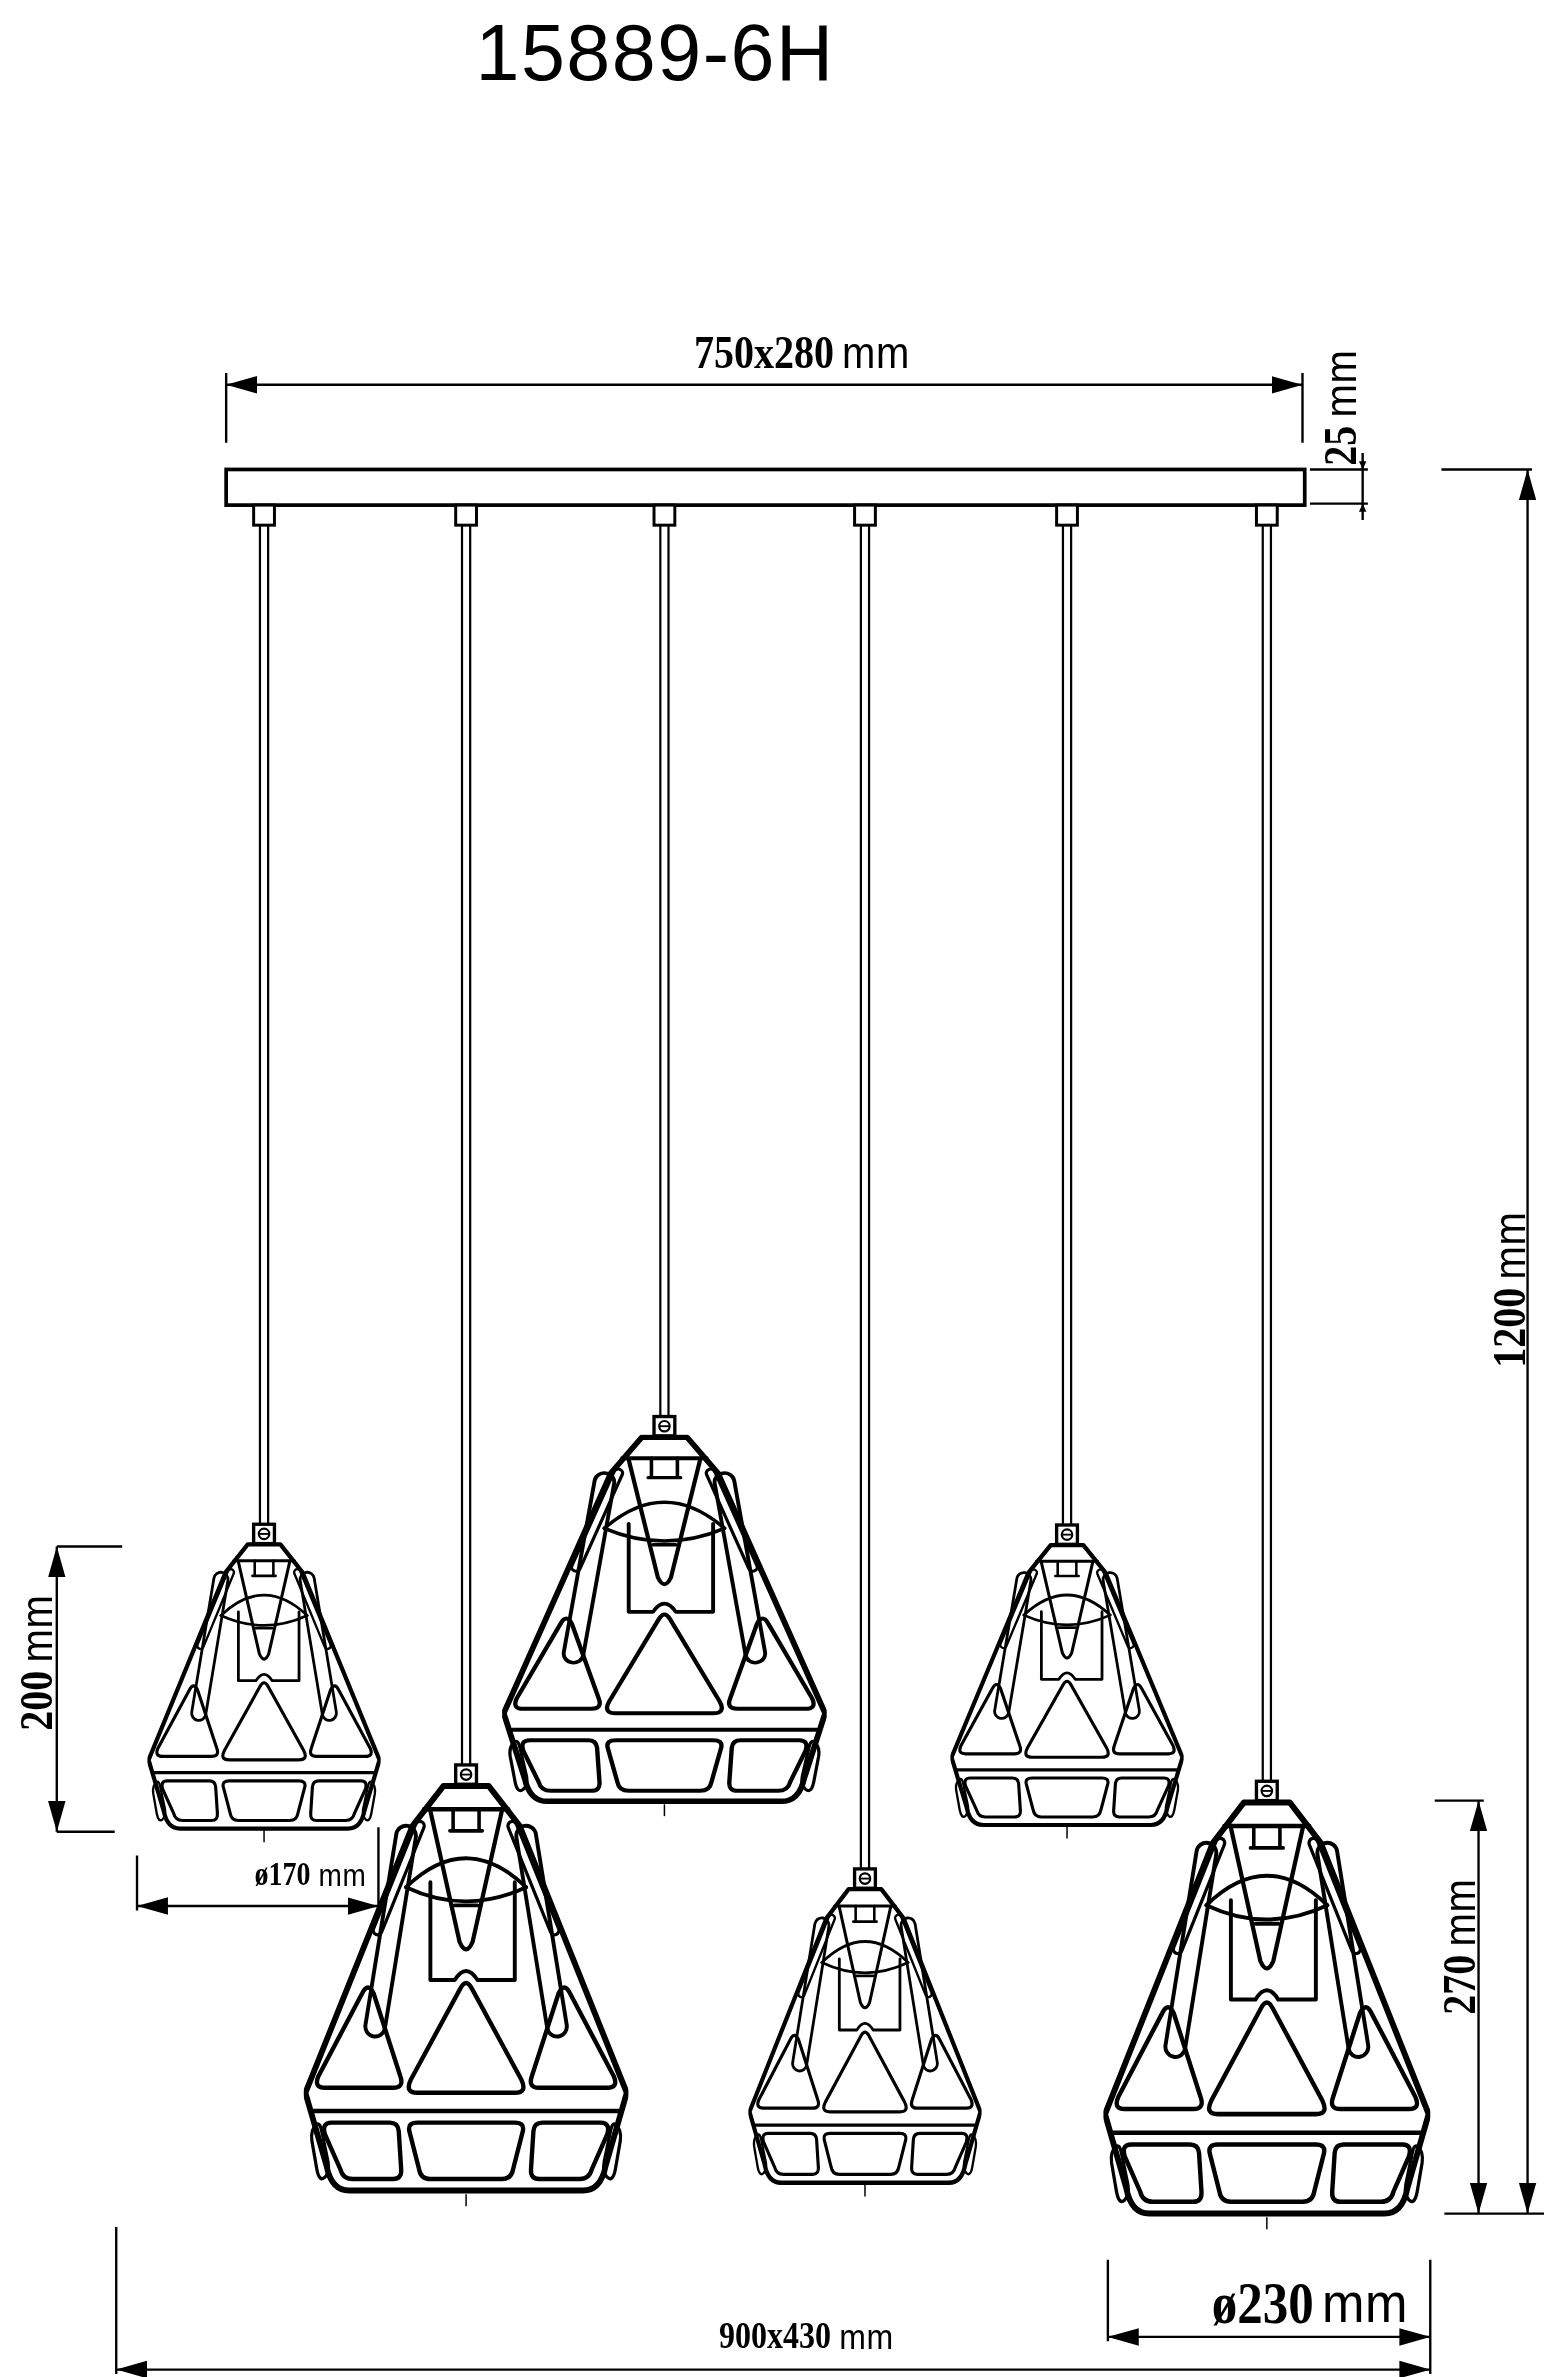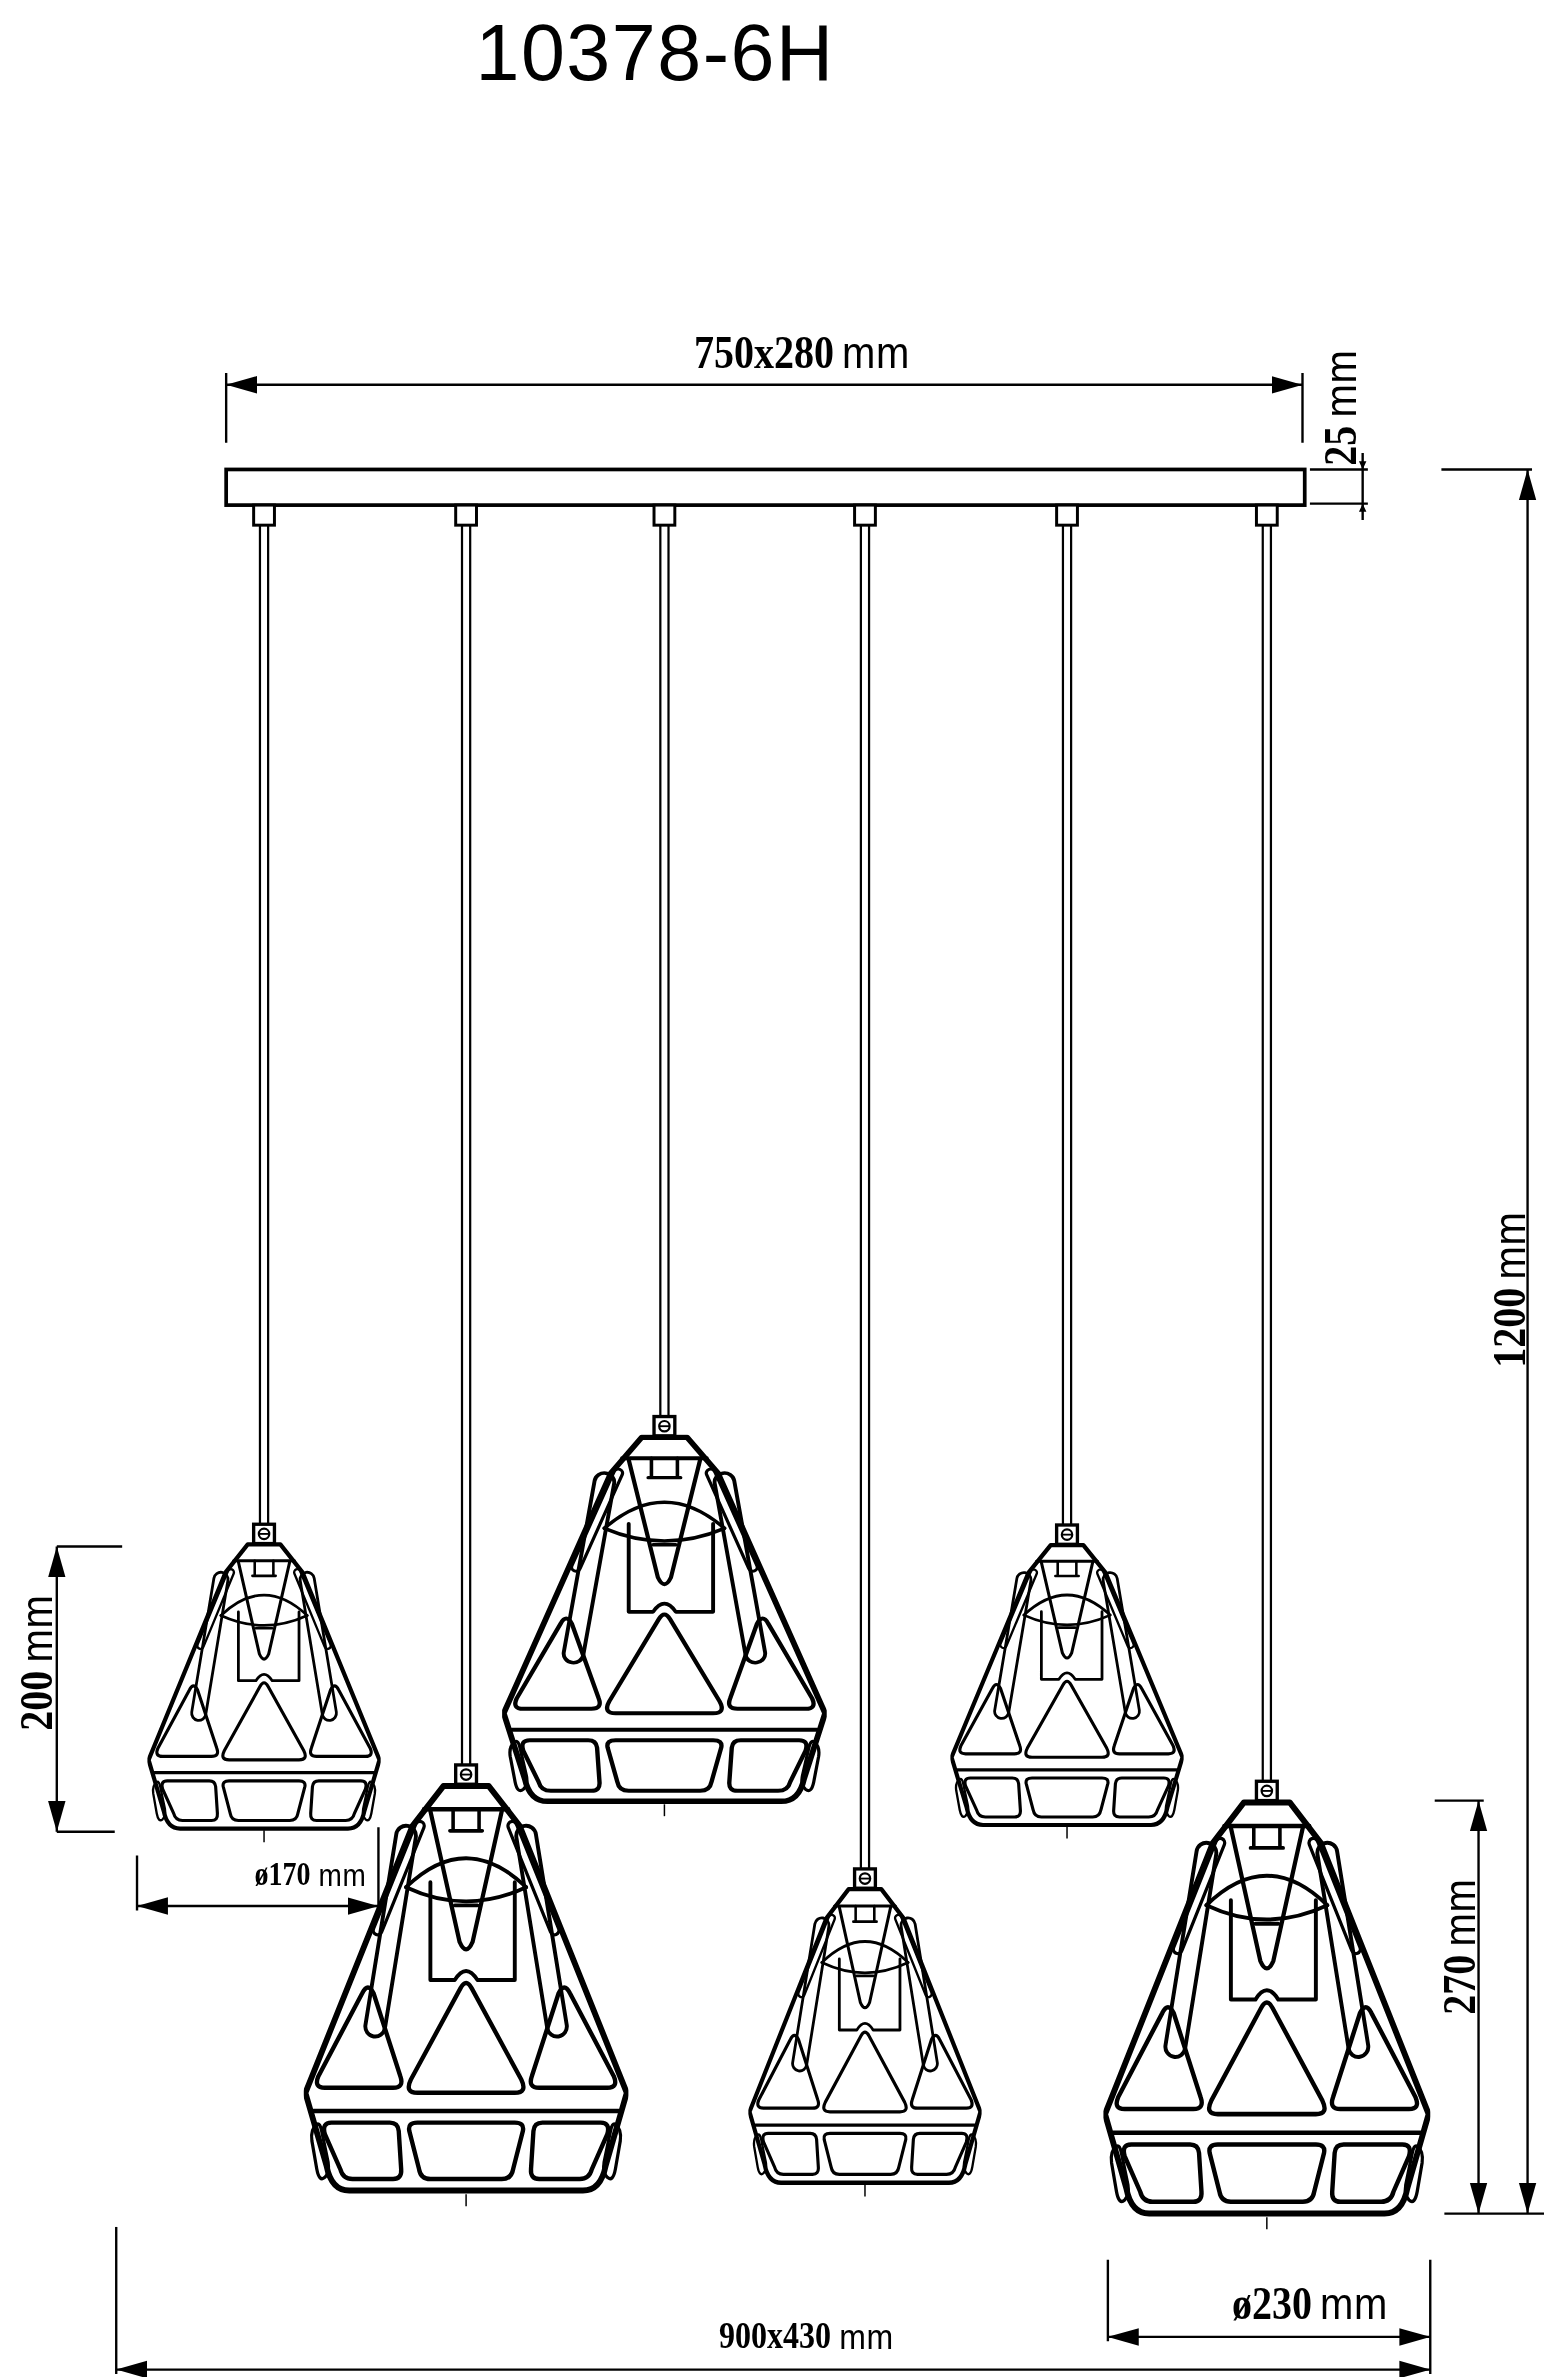--- a/index.html
+++ b/index.html
@@ -157,21 +157,21 @@
           <path d="M1699.5,707 V2400 M1710.5,707 V2400" stroke-width="3"></path>
           <rect x="1691" y="2398" width="28" height="26" stroke-width="4.5" fill="#fff"></rect>
           <circle cx="1705" cy="2411" r="7" stroke-width="3"></circle>
           <line x1="1698" y1="2411" x2="1712" y2="2411" stroke-width="2.5"></line>
           <use x="1485" y="2422" width="440" height="567" href="#lampshade" xlink:href="#lampshade"></use>
           <line x1="1705" y1="2985" x2="1705" y2="3001" stroke-width="2"></line>
         </g>
       </g>
   </svg>
 
-  <div class="label title" style="left:395px;top:16.3px;width:520px;height:74px;line-height:74px;font-size:79px;">10378-6H</div>
+  <div class="label title" style="left:395px;top:16.3px;width:520px;height:74px;line-height:74px;font-size:79px;">15889-6H</div>
 
   <div class="label" style="left:579px;top:330px;width:446px;height:48px;line-height:48px;font-size:40px;">
     <span class="num">750x280</span><span class="unit">mm</span>
   </div>
 
   <div class="label rot" style="left:1253px;top:388px;width:178px;height:39px;line-height:39px;font-size:40px;">
     <span class="num">25</span><span class="unit">mm</span>
   </div>
 
   <div class="label rot" style="left:1391px;top:1270px;width:241px;height:39px;line-height:39px;font-size:40px;">
@@ -183,21 +183,21 @@
   </div>
 
   <div class="label" style="left:162px;top:1854px;width:297px;height:46px;line-height:46px;font-size:28px;">
     <span class="num">ø170</span><span class="unit">mm</span>
   </div>
 
   <div class="label rot" style="left:1342px;top:1927px;width:238px;height:39px;line-height:39px;font-size:40px;">
     <span class="num">270</span><span class="unit">mm</span>
   </div>
 
-  <div class="label" style="left:1154px;top:2282px;width:312px;height:46px;line-height:46px;font-size:40px;">
+  <div class="label" style="left:1154px;top:2282px;width:312px;height:46px;line-height:46px;font-size:51px;">
     <span class="num">ø230</span><span class="unit">mm</span>
   </div>
 
   <div class="label" style="left:569px;top:2314px;width:475px;height:48px;line-height:48px;font-size:32px;">
     <span class="num">900x430</span><span class="unit">mm</span>
   </div>
 
 </div>
 
 

